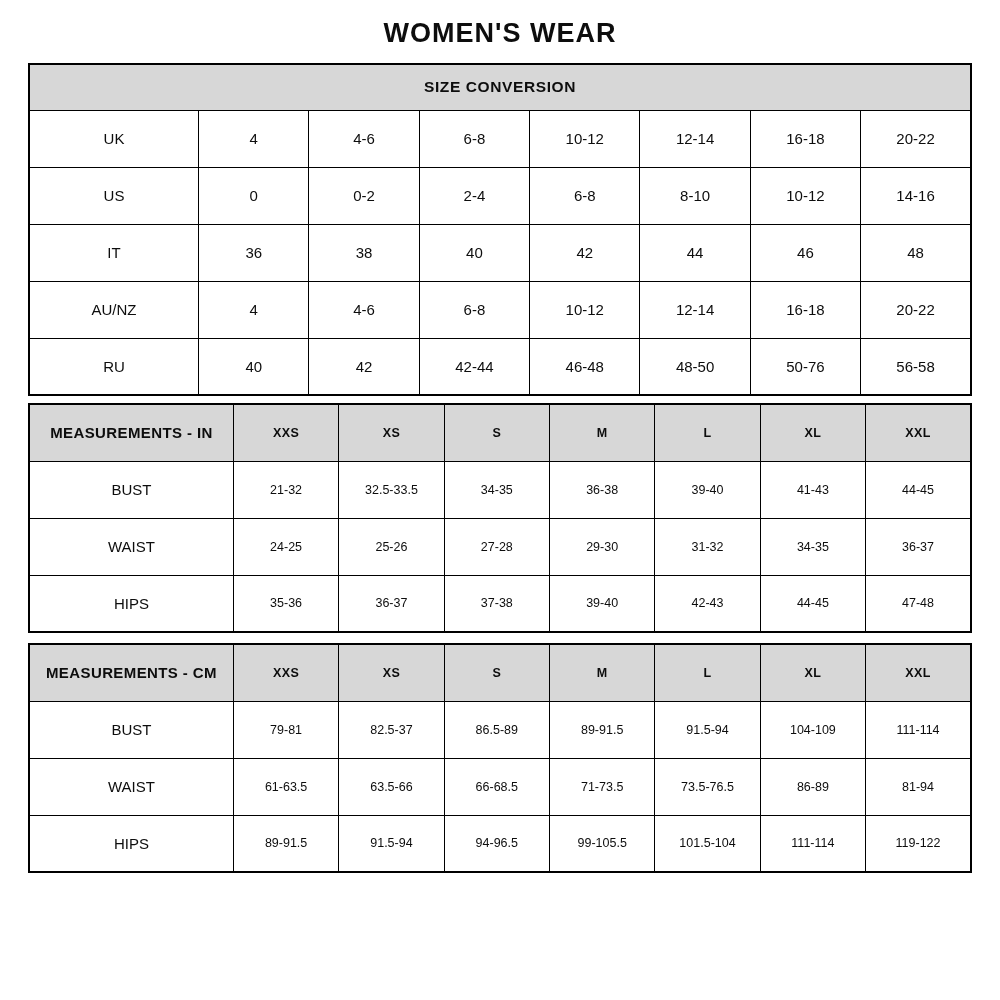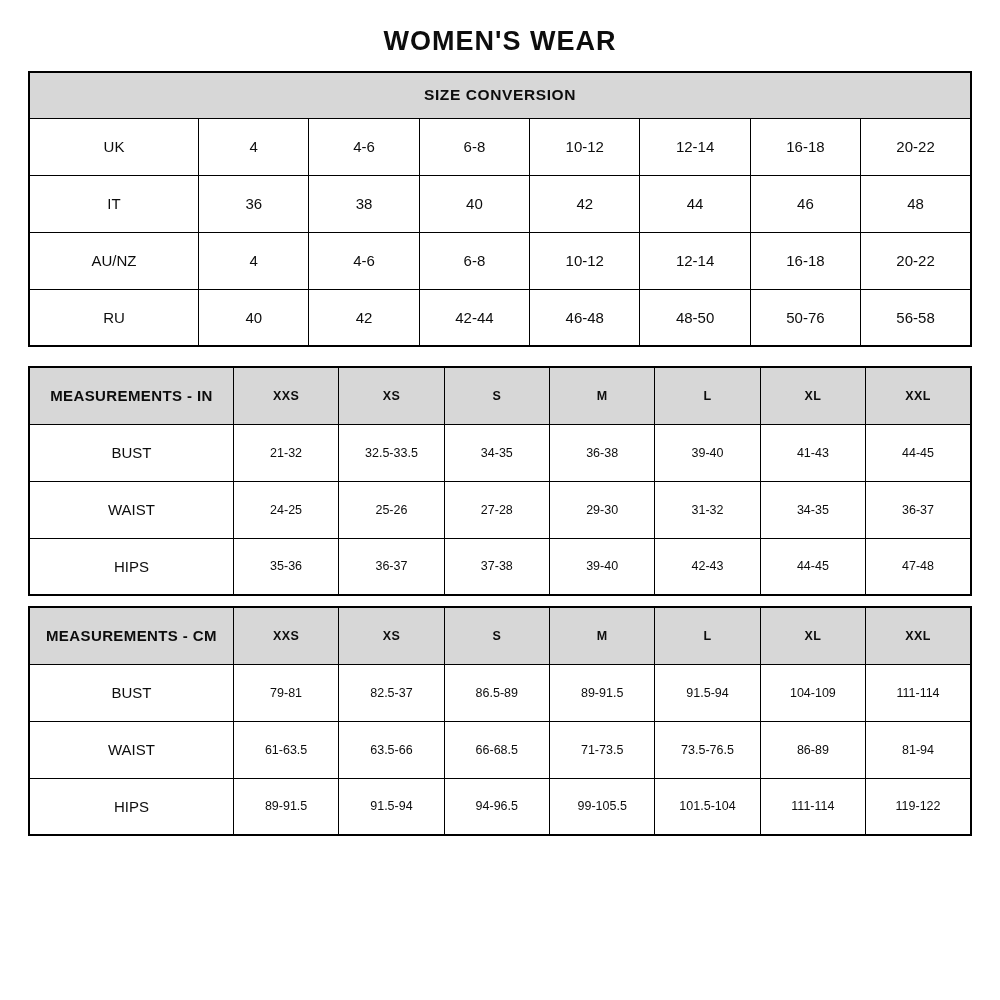--- a/index.html
+++ b/index.html
@@ -7,21 +7,21 @@
   body {
     width: 1000px;
     height: 1000px;
     background: #ffffff;
     font-family: "Liberation Sans", "DejaVu Sans", sans-serif;
     color: #0d0d0d;
   }
   .page {
     width: 944px;
     margin: 0 auto;
-    padding-top: 20px;
+    padding-top: 12px;
   }
   .title {
     text-align: center;
     font-weight: 700;
     font-size: 27px;
     letter-spacing: 1px;
     margin: 6px 0 14px 0;
   }
   table {
     width: 100%;
@@ -47,21 +47,21 @@
   .tm td { height: 57px; font-size: 12.5px; }
   .tm .row-label { font-size: 15px; }
   .col-head { font-size: 15px; }
   .ghead {
     background: #d7d7d7;
     font-weight: 700;
     font-size: 15px;
     letter-spacing: 0.4px;
     margin-left: 16px;
   }
-  .t1 { margin-bottom: 19px; border-radius: 13px; }
+  .t1 { margin-bottom: 7px; border-radius: 13px; }
   .tm { margin-bottom: 10px; }
 </style>
 </head>
 <body>
 
 <div class="page">
 
   <h1 class="title">WOMEN'S WEAR</h1>
 
   <table class="t1">
@@ -79,20 +79,30 @@
           <td class="row-label">UK</td>
           <td class="value">4</td>
           <td class="value">4-6</td>
           <td class="value">6-8</td>
           <td class="value">10-12</td>
           <td class="value">12-14</td>
           <td class="value">16-18</td>
           <td class="value">20-22</td>
         </tr>
         <tr>
+          <td class="row-label">US</td>
+          <td class="value">0</td>
+          <td class="value">0-2</td>
+          <td class="value">2-4</td>
+          <td class="value">6-8</td>
+          <td class="value">8-10</td>
+          <td class="value">10-12</td>
+          <td class="value">14-16</td>
+        </tr>
+        <tr>
           <td class="row-label">IT</td>
           <td class="value">36</td>
           <td class="value">38</td>
           <td class="value">40</td>
           <td class="value">42</td>
           <td class="value">44</td>
           <td class="value">46</td>
           <td class="value">48</td>
         </tr>
         <tr>

